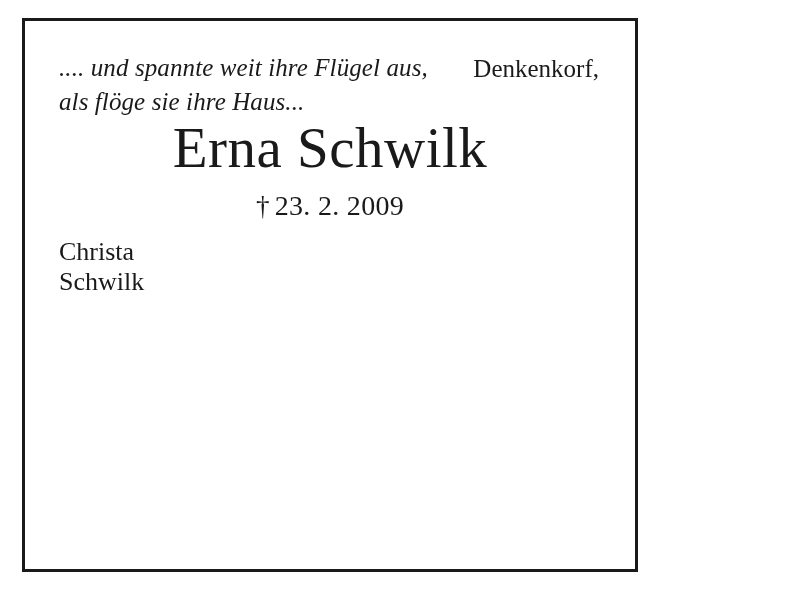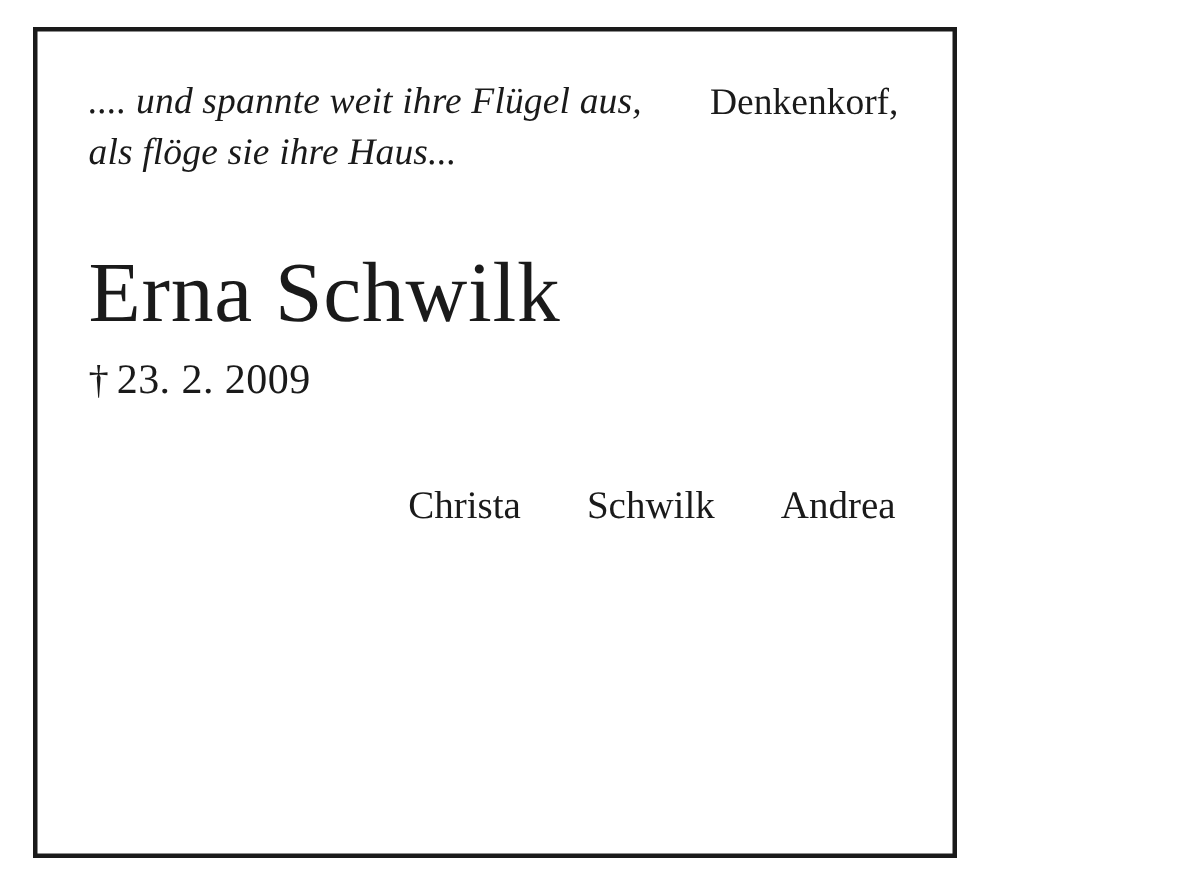--- a/index.html
+++ b/index.html
@@ -43,21 +43,21 @@
     text-align: left;
     font-size: 25px;
     line-height: 1.34;
     padding-top: 1px;
     padding-right: 2px;
   }
   .place div {
     white-space: nowrap;
   }
   .name-block {
-    margin-top: 48px;
+    text-align: center;
   }
   .name {
     font-size: 57px;
     line-height: 1.05;
     letter-spacing: 0.5px;
   }
   .date {
     font-size: 28px;
     margin-top: 12px;
     letter-spacing: 0.3px;
@@ -71,26 +71,26 @@
     font-size: 26px;
     line-height: 1.46;
     text-align: justify;
     text-justify: inter-word;
     letter-spacing: 0.05px;
   }
   .thanks .last-line {
     text-align: left;
   }
   .signers {
-    margin-top: 52px;
+    margin-top: 15px;
     font-size: 26px;
     display: flex;
     justify-content: flex-end;
-    gap: 44px;
     padding-right: 4px;
+    flex-direction: column;
   }
 </style>
 </head>
 <body>
 
 <div class="notice">
 
   <div class="top-row">
     <div class="verse">
       <div>.... und spannte weit ihre Flügel aus,</div>
@@ -105,16 +105,15 @@
     <div class="name">Erna Schwilk</div>
     <div class="date">
       <span class="cross">†</span><span>23. 2. 2009</span>
     </div>
   </div>
 
 
   <div class="signers">
     <span>Christa</span>
     <span>Schwilk</span>
-    <span>Andrea</span>
   </div>
 
 </div>
 
 </body></html>

